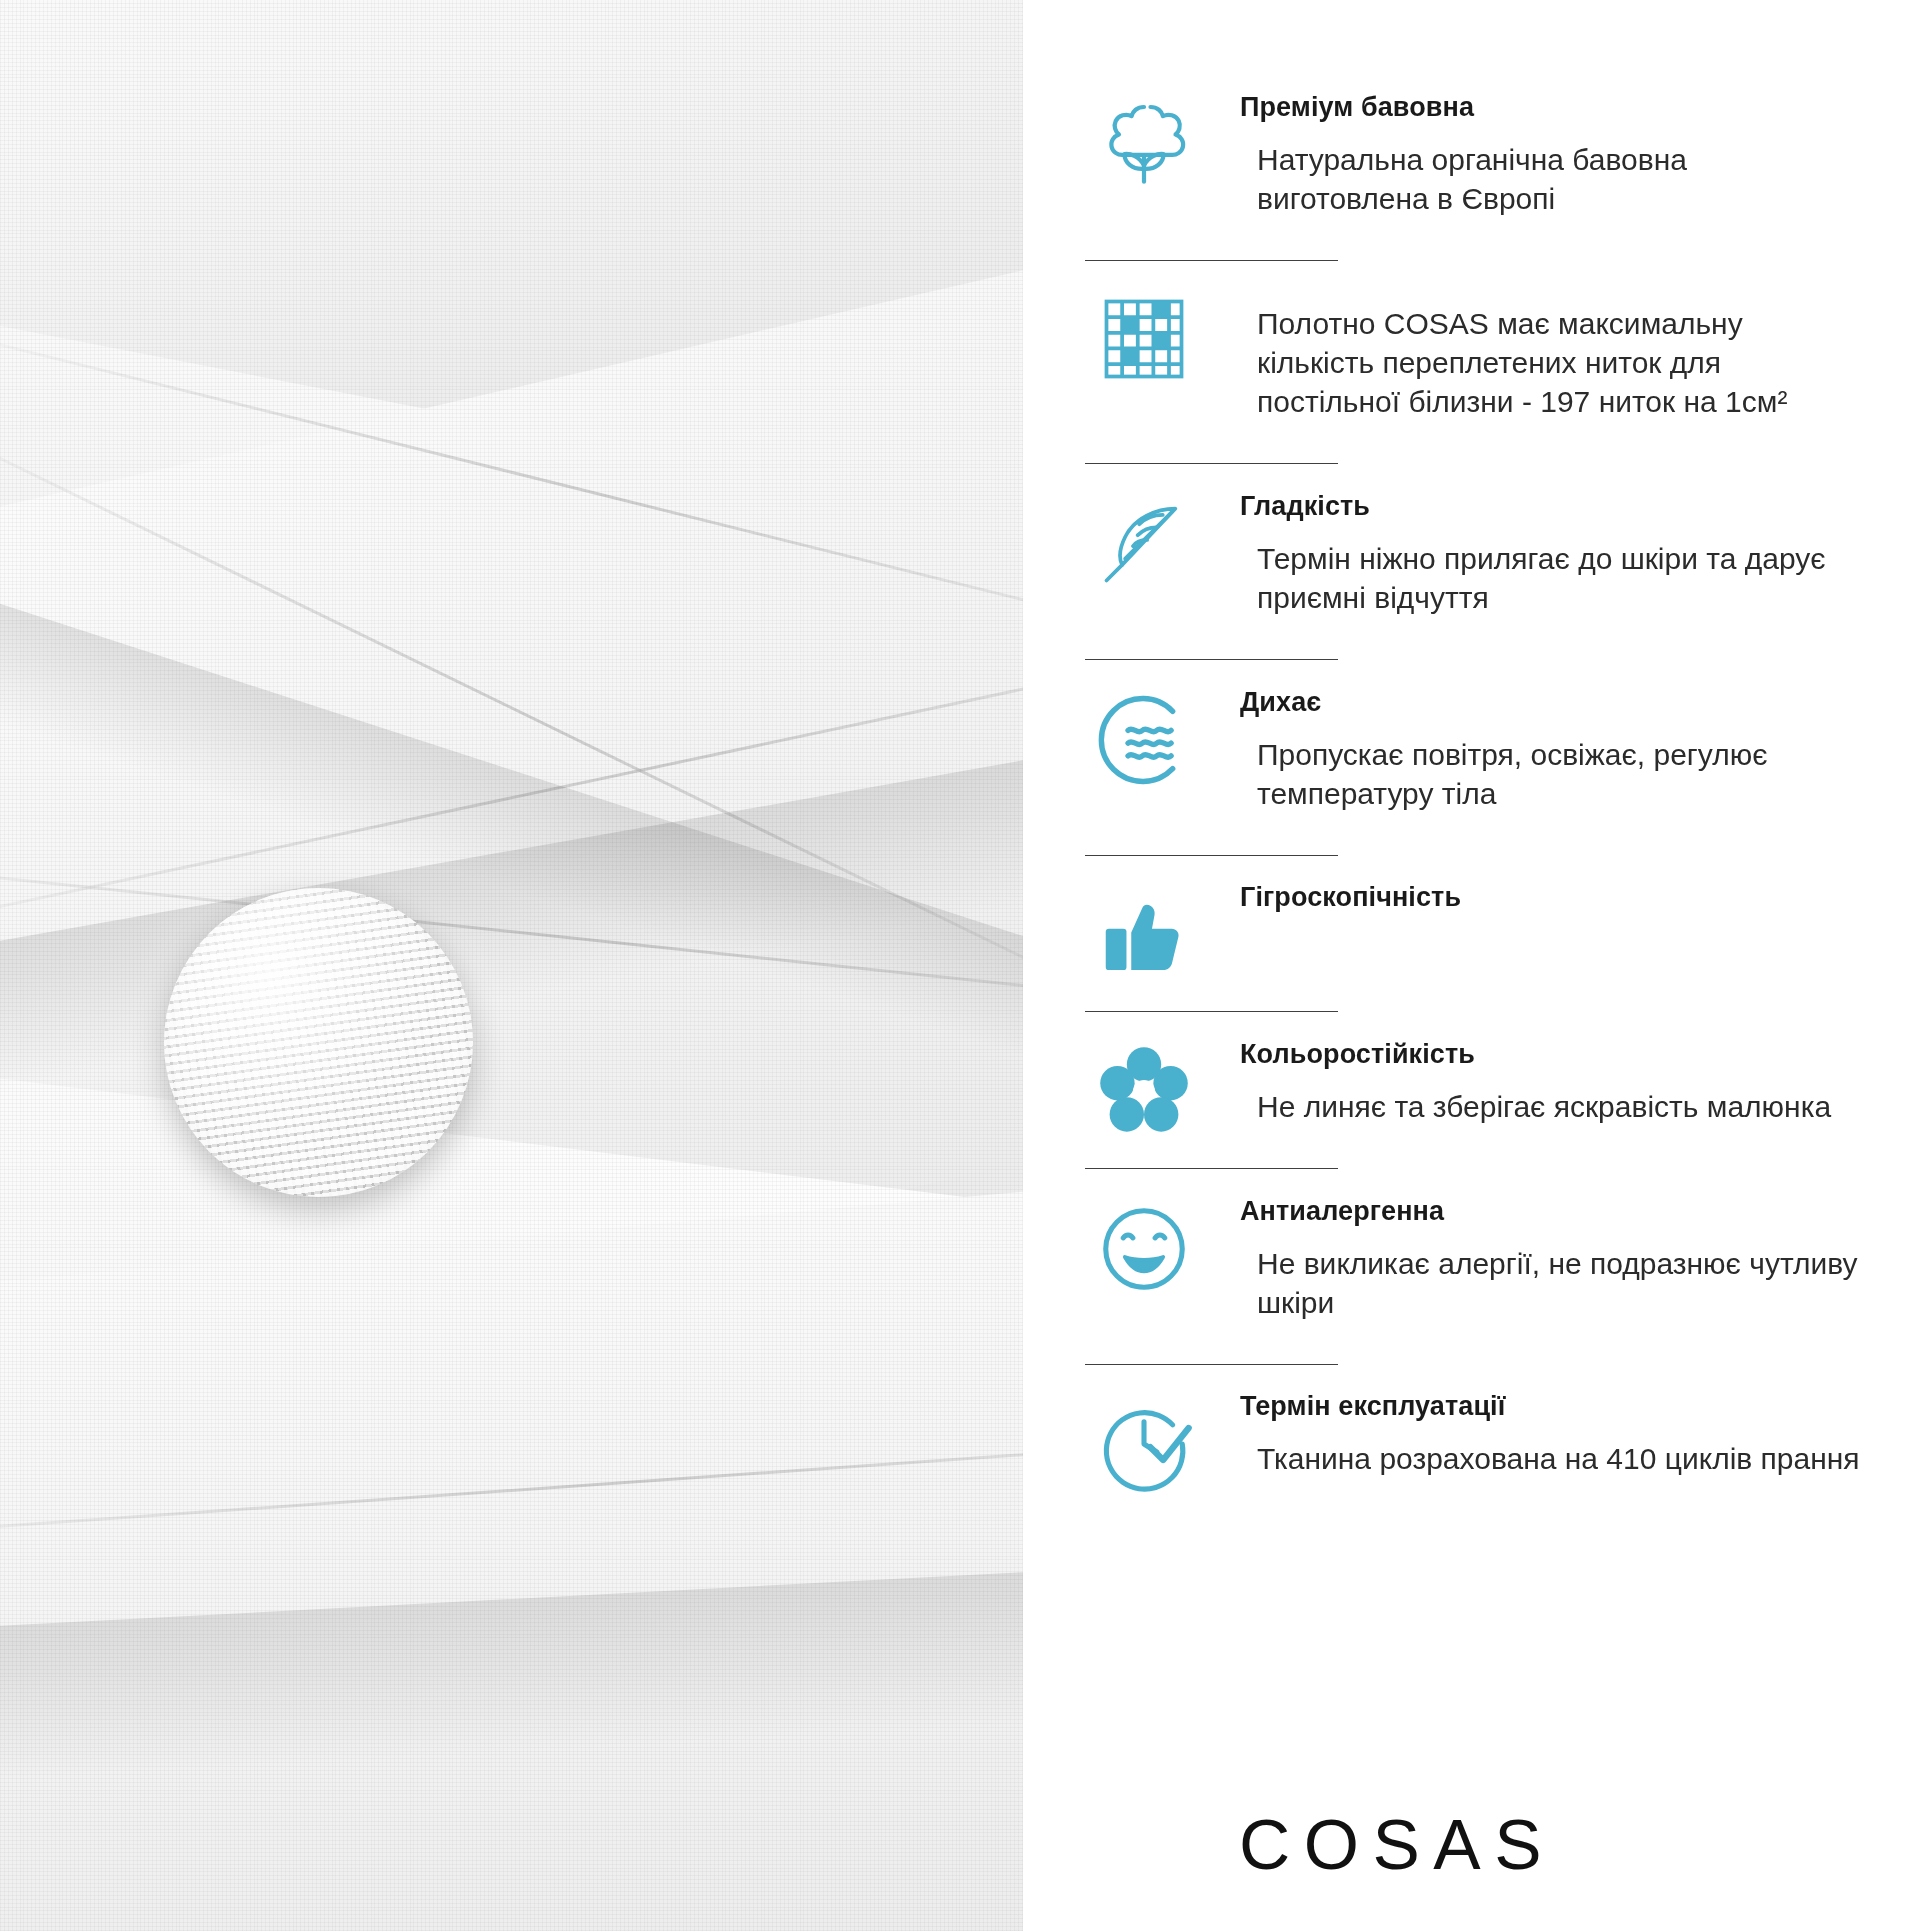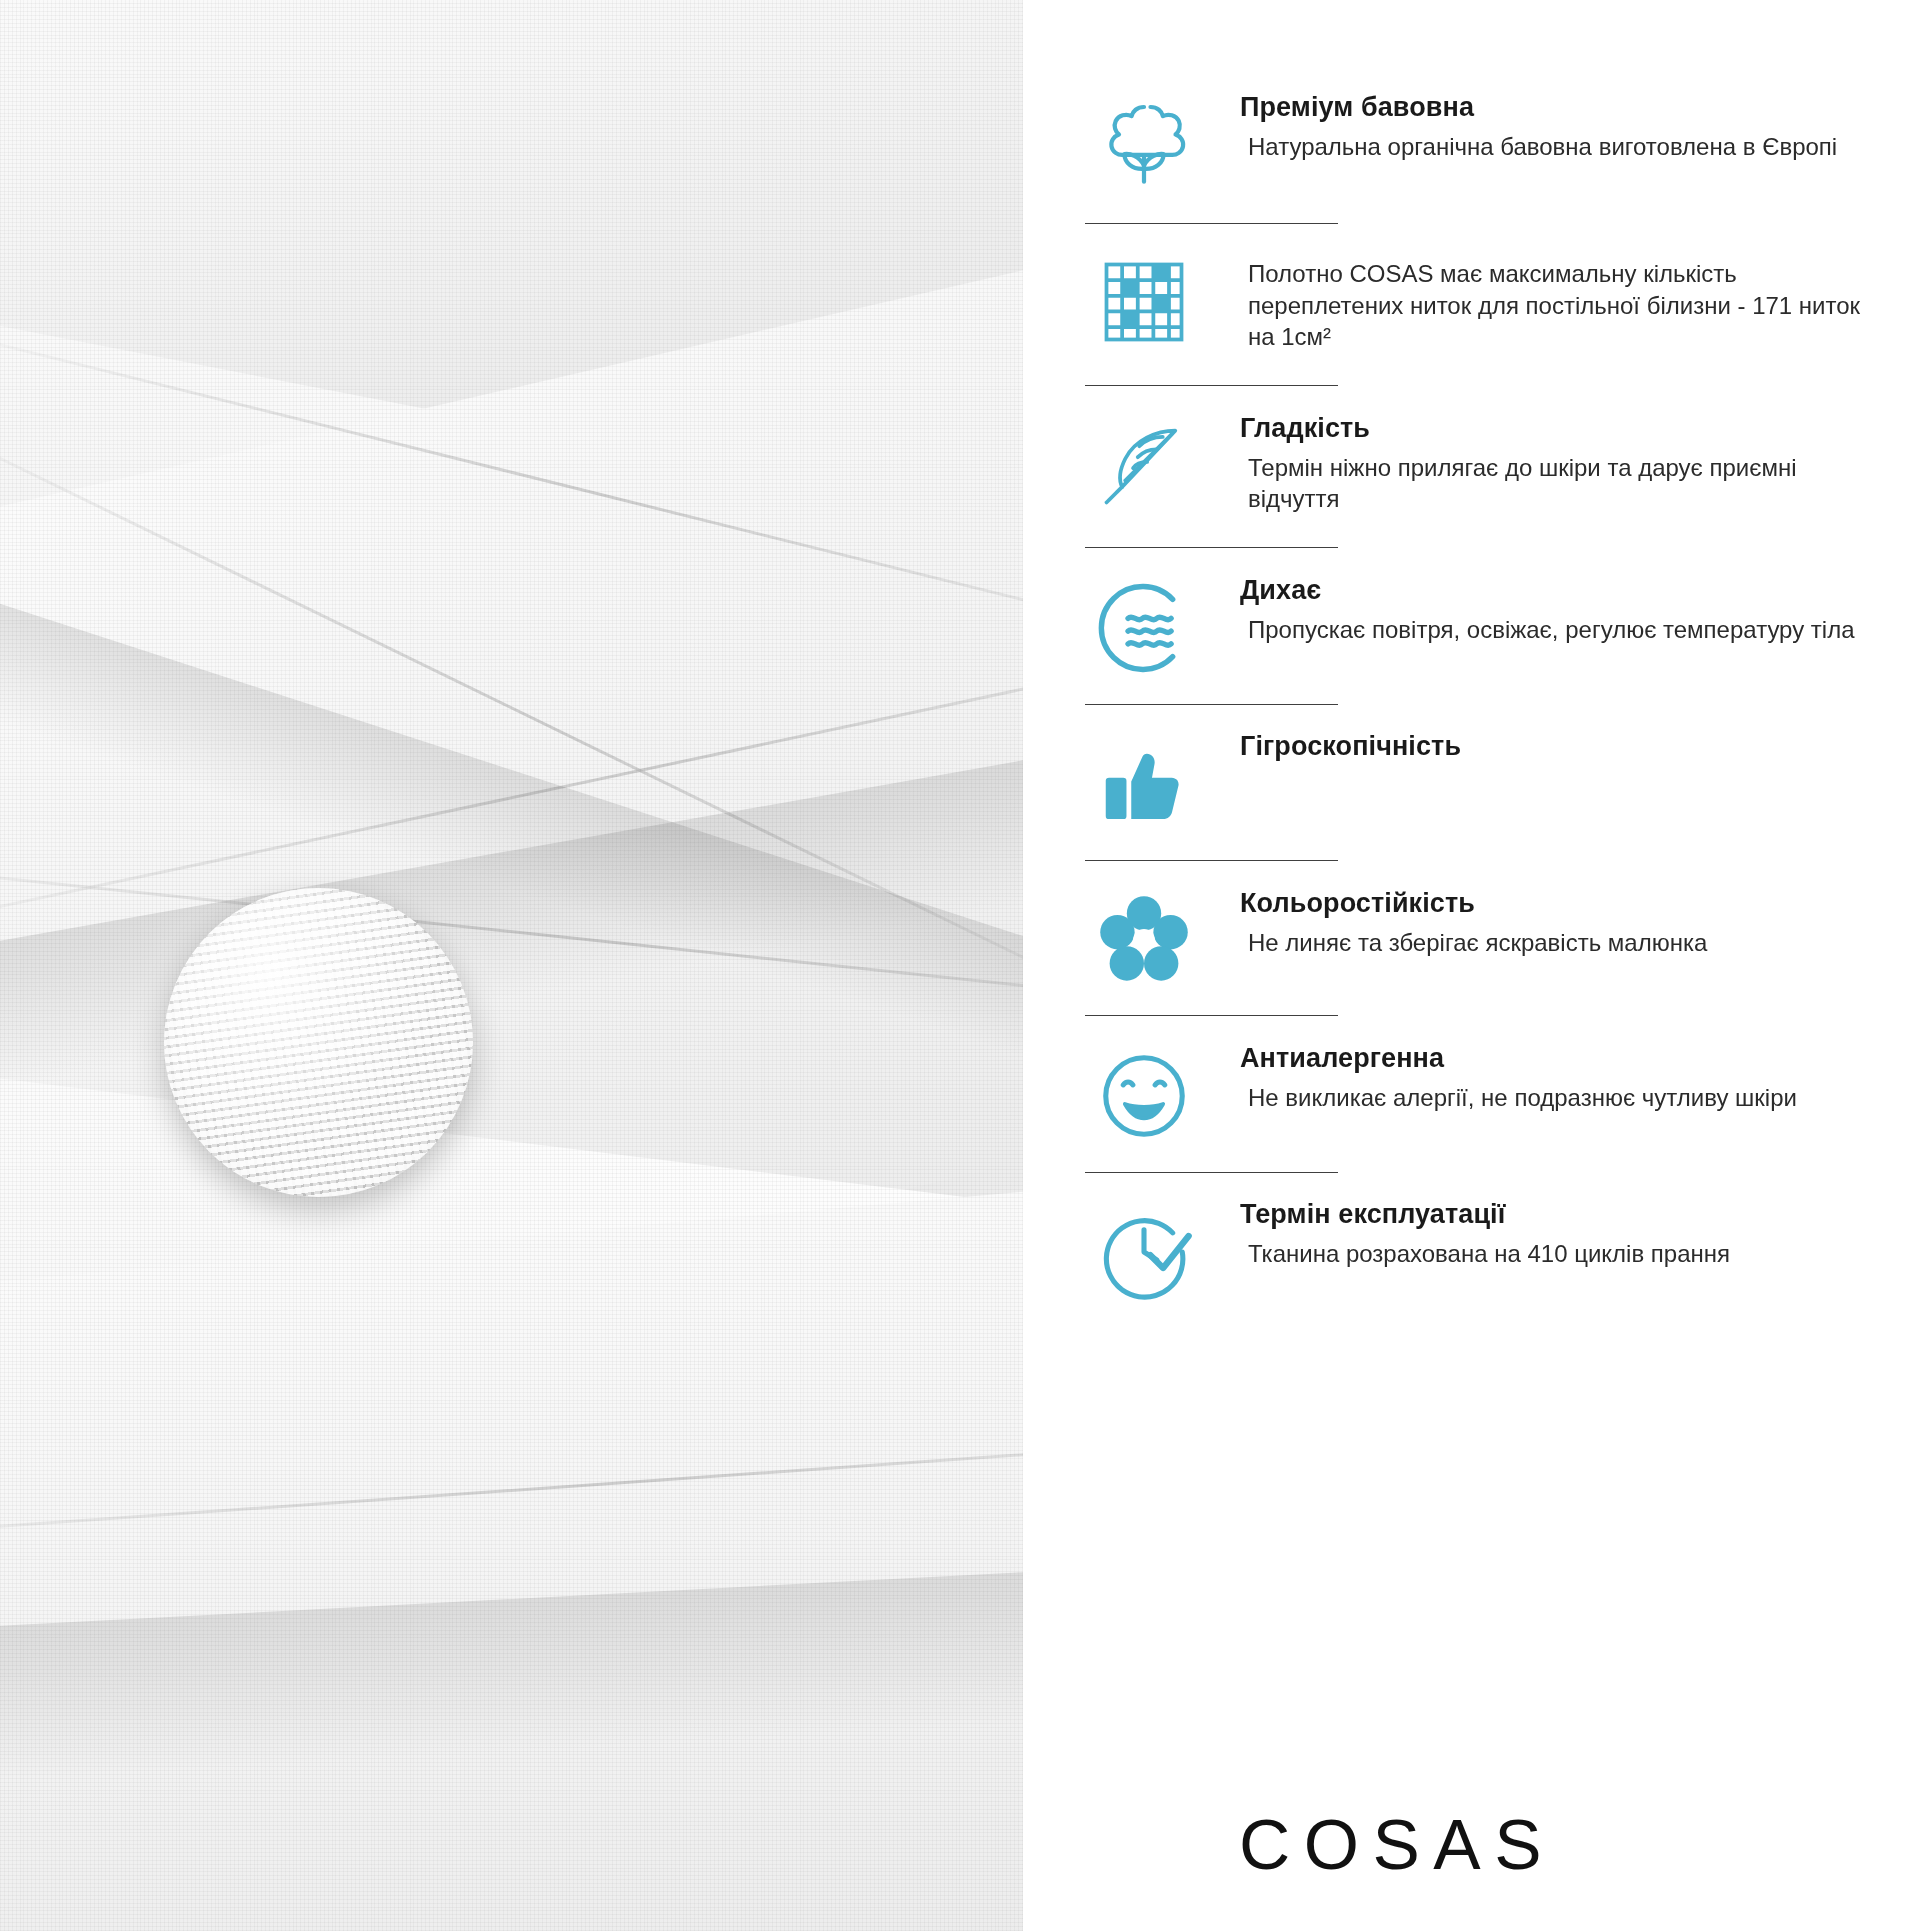--- a/index.html
+++ b/index.html
@@ -142,22 +142,22 @@
     padding-top: 1.9px;
   }
   .feature h3 {
     margin: 0 0 5.8px 0;
     font-size: 27px;
     font-weight: bold;
     color: #1a1a1a;
     letter-spacing: 0.1px;
   }
   .feature p {
-    margin: 8px;
-    font-size: 24px;
+    margin: 17px;
+    font-size: 30px;
     line-height: 1.30;
     color: #2b2b2b;
     font-weight: normal;
   }
   .sep {
     height: 1px;
     background: #2b2b2b;
     width: 253px;
     margin: 21px 0 21px 3.9px;
     opacity: .9;
@@ -235,21 +235,21 @@
           <rect x="8" y="8" width="48" height="48"></rect>
           <path d="M8 18h48M8 28h48M8 38h48M8 48h48"></path>
           <path d="M18 8v48M28 8v48M38 8v48M48 8v48"></path>
           <rect x="18" y="18" width="10" height="10" fill="#49b0ce" stroke="none"></rect>
           <rect x="38" y="28" width="10" height="10" fill="#49b0ce" stroke="none"></rect>
           <rect x="18" y="38" width="10" height="10" fill="#49b0ce" stroke="none"></rect>
           <rect x="38" y="8" width="10" height="10" fill="#49b0ce" stroke="none"></rect>
         </svg>
       </div>
       <div class="text-wrap">
-        <p>Полотно COSAS має максимальну кількість переплетених ниток для постільної білизни - 171 ниток на 1см²</p>
+        <p>Полотно COSAS має максимальну кількість переплетених ниток для постільної білизни - 197 ниток на 1см²</p>
       </div>
     </div>
     <div class="sep"></div>
 
     <div class="feature">
       <div class="icon-wrap">
         <svg width="100" height="100" viewBox="0 0 64 64" fill="none" stroke="#49b0ce" stroke-width="2.4" stroke-linecap="round" stroke-linejoin="round">
           <path d="M52 10C40 10 26 16 20 28c-4 8-4 14-2 18L52 10z"></path>
           <path d="M18 46 8 56"></path>
           <path d="M50 12 20 42"></path>

